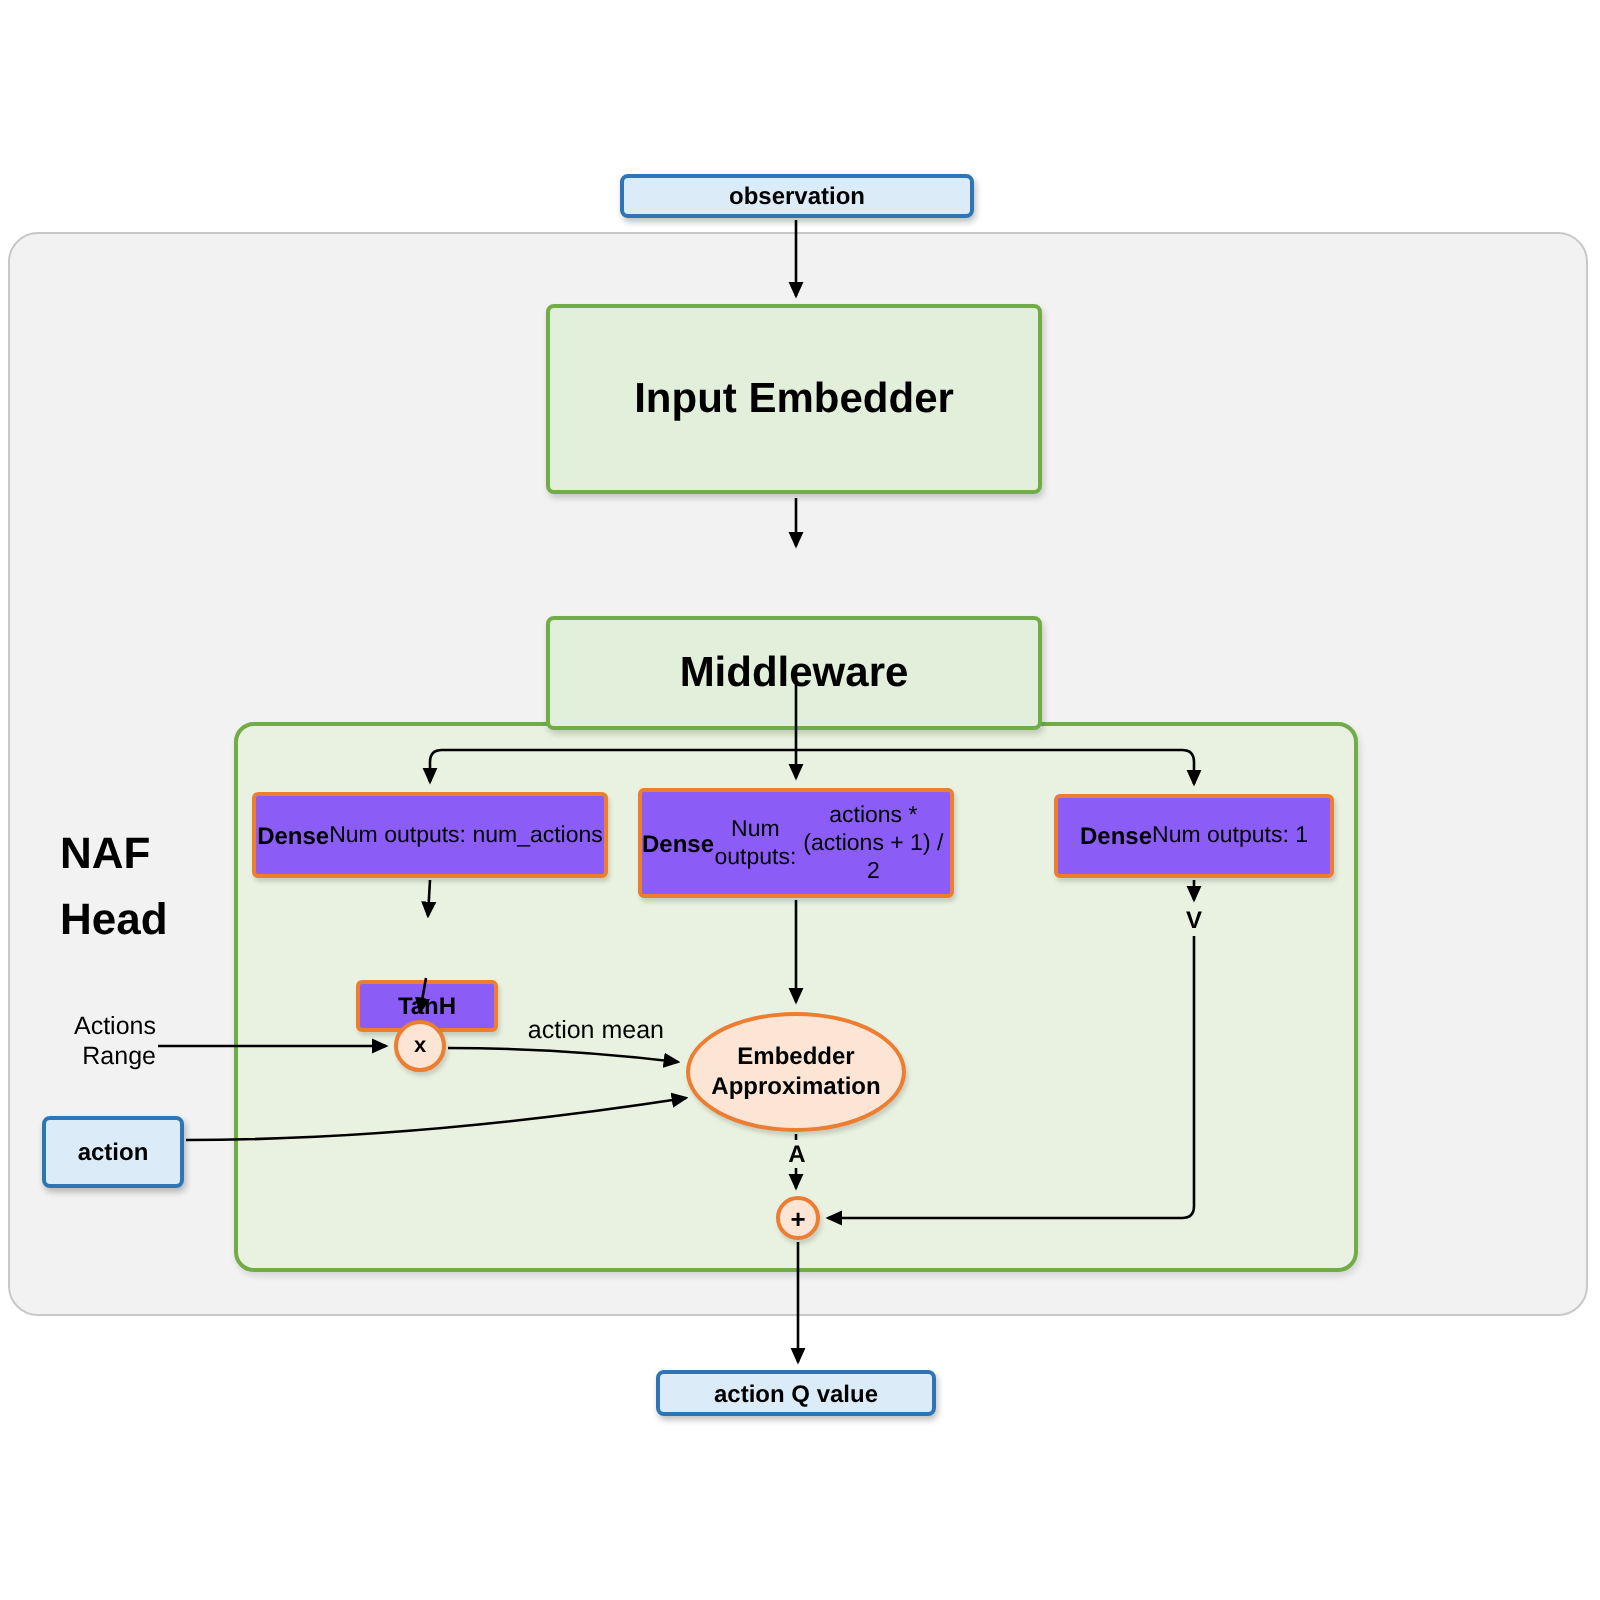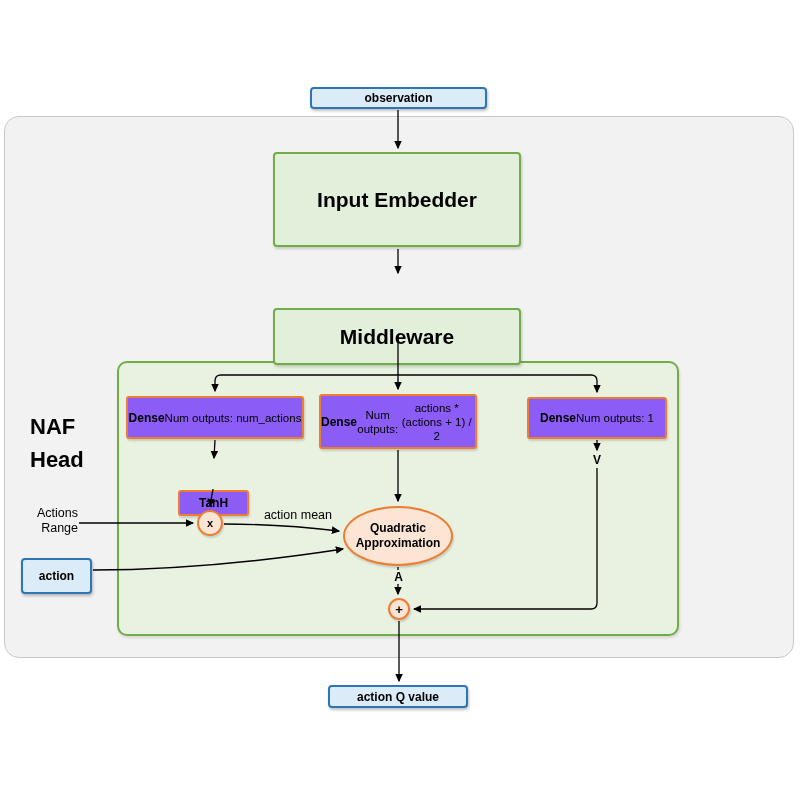--- a/index.html
+++ b/index.html
@@ -89,21 +89,21 @@
     <div>Num outputs: 1</div>
   </div>
 
   <div class="abs orange-box" style="left:178px; top:462px; width:71px; height:26px;margin-top:28px;">
     <div class="ttl">TanH</div>
   </div>
 
   <div class="abs node-circle" style="left:197px; top:510px; width:26px; height:26px; font-size:11px;">x</div>
 
   <div class="abs ellipse" style="left:343px; top:506px; width:110px; height:60px;">
-    <div>Quadratic</div>
+    <div>Embedder</div>
     <div>Approximation</div>
   </div>
 
   <div class="abs node-circle" style="left:388px; top:598px; width:22px; height:22px; font-size:13px;">+</div>
 
   <div class="abs small-label" style="left:14px; top:506px; width:64px;">
     <div>Actions</div>
     <div>Range</div>
   </div>
 

